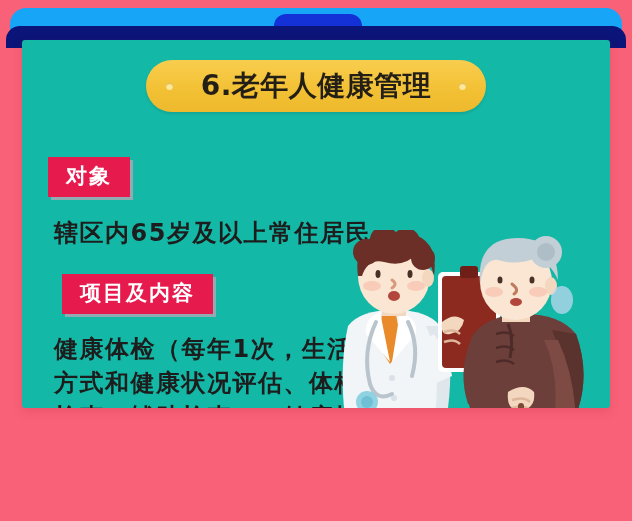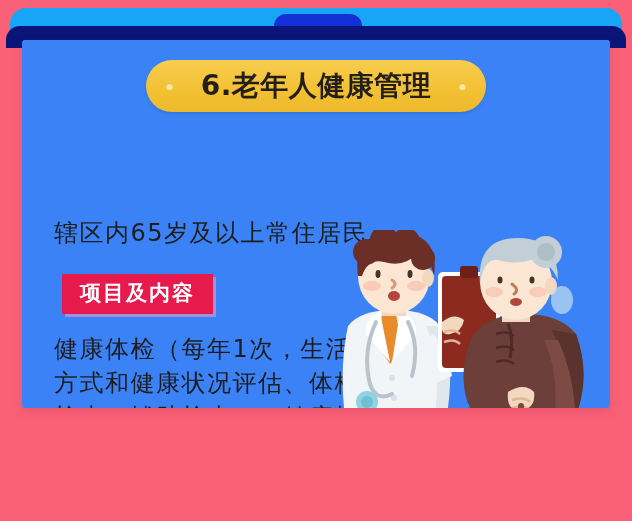--- a/index.html
+++ b/index.html
@@ -36,21 +36,21 @@
     width:620px; height:22px;
     background:#0b1478;
     border-radius:14px 14px 0 0;
   }
 
   
   .card {
     position:absolute;
     left:22px; top:40px;
     width:588px; height:368px;
-    background:#3b82f6;
+    background:#14b8a6;
     border-radius:3px;
     box-shadow:0 4px 10px rgba(180,40,60,.18);
     overflow:hidden;
   }
 
   
   .title-badge {
     position:absolute;
     left:50%; transform:translateX(-50%);
     top:20px;
@@ -96,20 +96,21 @@
 
   
   .body-text {
     position:absolute;
     font-family:"DejaVu Sans","Liberation Sans",sans-serif;
     font-size:24px;
     color:#1d1d1d;
     line-height:1.42;
     letter-spacing:1.5px;
     white-space:pre-wrap;
+    font-weight:bold;
   }
   #text-object  { left:32px; top:176px; width:420px; }
   #text-content { left:32px; top:292px; width:320px; }
 
   
   .illus { position:absolute; left:300px; top:190px; width:290px; height:268px; }
 </style>
 </head>
 <body>
 
@@ -120,20 +121,23 @@
   <div class="bar-navy"></div>
 
   <div class="card">
 
     <div class="title-badge">
       <span class="dot left"></span>
       <span class="dot right"></span>
       <span class="title-text">6.老年人健康管理</span>
     </div>
 
+    <div class="tag-wrap" id="tag-object">
+      <span class="tag">对象</span>
+    </div>
     <div class="body-text" id="text-object">辖区内65岁及以上常住居民</div>
 
     <div class="tag-wrap" id="tag-content">
       <span class="tag">项目及内容</span>
     </div>
     <div class="body-text" id="text-content">健康体检（每年1次，生活方式和健康状况评估、体格检查、辅助检查）、健康指导。</div>
 
     <div class="illus">
       <svg width="290" height="268" viewBox="0 0 290 268" xmlns="http://www.w3.org/2000/svg">
 

